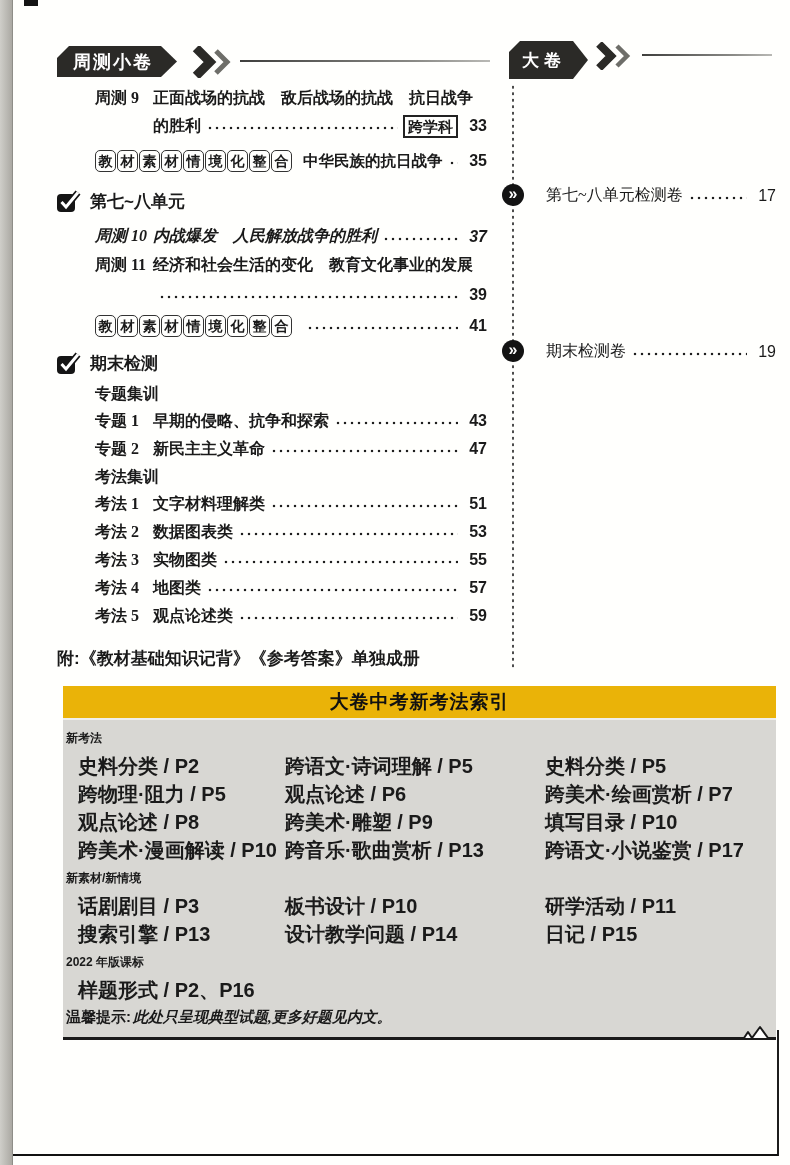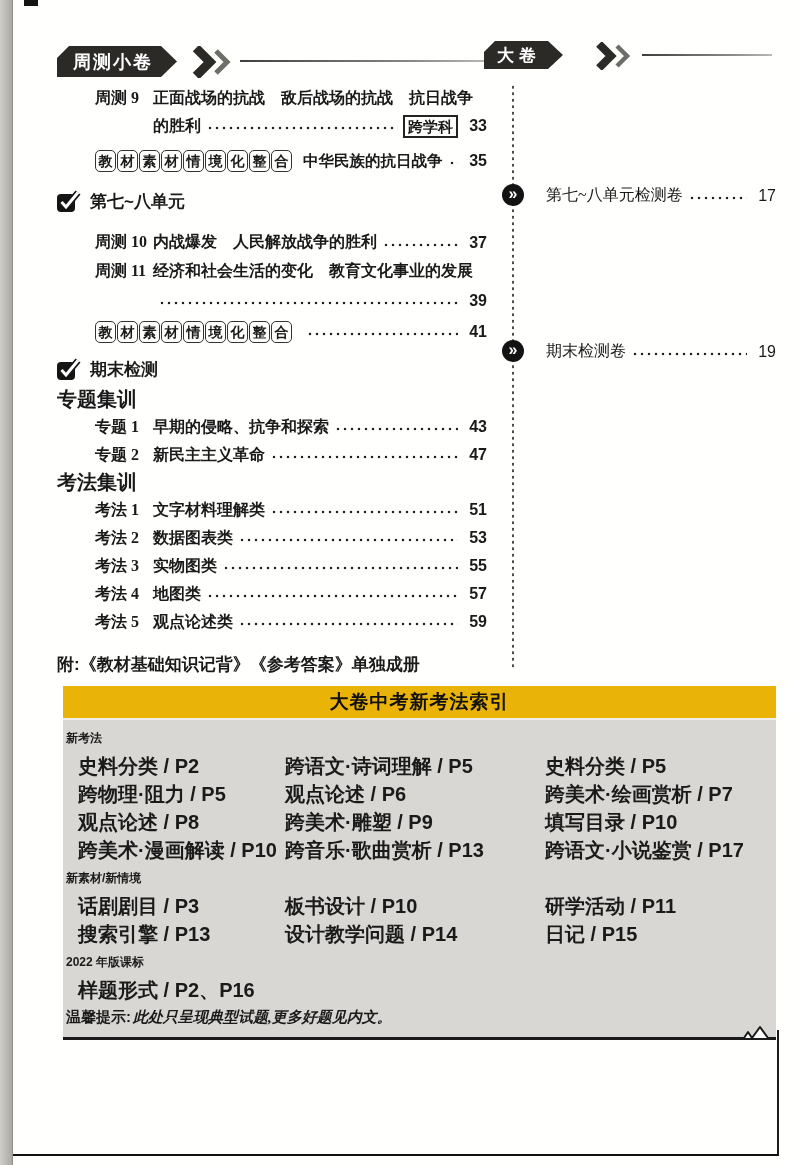--- a/index.html
+++ b/index.html
@@ -14,21 +14,21 @@
     background:linear-gradient(90deg,#cfcec9,#aba9a3); border-right:1px solid #8f8e88; }
   .corner-mark { position:absolute; left:24px; top:0; width:14px; height:6px; background:#141414; }
   .right-edge { position:absolute; left:777px; top:1030px; width:2px; height:126px; background:#1c1c1c; }
   .bottom-edge { position:absolute; left:13px; top:1154px; width:765px; height:2px; background:#111; }
 
   
   .banner { position:absolute; background:#2b2a27; color:#fff; font-weight:bold;
     display:flex; align-items:center; height:31px; }
   .banner-left { left:57px; top:46px; padding:0 24px 0 16px; font-size:18px; letter-spacing:2px;
     clip-path:polygon(12px 0, calc(100% - 16px) 0, 100% 50%, calc(100% - 16px) 100%, 0 100%, 0 12px); }
-  .banner-right { left:484px; top:41px; height:28px; padding:0 22px 0 13px; font-size:17px; letter-spacing:5px;
+  .banner-right { left:509px; top:41px; height:38px; padding:0 22px 0 13px; font-size:17px; letter-spacing:5px;
     clip-path:polygon(11px 0, calc(100% - 15px) 0, 100% 50%, calc(100% - 15px) 100%, 0 100%, 0 11px);font-family:Liberation Mono, monospace; }
   .chev { position:absolute; }
   .chev-left { left:192px; top:46px; }
   .chev-right { left:596px; top:42px; }
   .hline { position:absolute; height:2px; background:linear-gradient(90deg,#3f3f3d,#8a8a86 70%,#b9b9b5); }
   .hline-left { left:240px; top:60px; width:250px; }
   .hline-right { left:642px; top:54px; width:130px; }
 
   
   .toc-left { position:absolute; left:57px; top:84px; width:430px;
@@ -42,21 +42,21 @@
   .pg { flex:none; min-width:24px; text-align:right; font-family:"Liberation Sans", sans-serif; }
   .xtag { flex:none; border:2px solid #222; padding:0 3px; height:23px; line-height:20px;
     font-size:15px; margin-right:5px; white-space:nowrap; }
   .tagchar { display:inline-block; width:21px; height:22px; line-height:20px; text-align:center;
     border:1.5px solid #333; border-radius:5px; margin-right:1px; font-size:14px;
     font-family:"Liberation Sans", sans-serif; }
   .tagbox { flex:none; white-space:nowrap; }
   .tsection { display:flex; align-items:center; height:26px; margin-top:12px; font-size:17px;
     font-family:"Liberation Sans", sans-serif; }
   .check { flex:none; width:24px; height:22px; margin-right:9px; }
-  .tsub { height:27px; line-height:27px; font-size:20px;
+  .tsub { height:27px; line-height:27px; margin-left:38px; font-size:16px;
     font-family:"Liberation Sans", sans-serif; }
   .tnote { display:flex; align-items:center; height:28px; margin-top:14px; font-size:17px;
     font-family:"Liberation Sans", sans-serif; white-space:nowrap; }
 
   
   .vdots { position:absolute; left:511px; top:84px; width:4px; height:586px;
     background-image:radial-gradient(circle at 2px 3px, #4c4c4c 1.3px, transparent 1.5px);
     background-size:4px 6.5px; background-repeat:repeat-y; }
   .bullet { position:absolute; width:22px; height:22px; border-radius:50%; background:#131313;
     color:#fff; display:flex; align-items:center; justify-content:center; }
@@ -139,21 +139,21 @@
       <span class="check">
         <svg width="24" height="22" viewBox="0 0 24 22">
           <rect x="0" y="4" width="18" height="18" rx="4" fill="#151515"></rect>
           <path d="M4.5 12 L9 17 L21 2.5" stroke="#151515" stroke-width="6.5" fill="none"></path>
           <path d="M4.5 12 L9 17 L21 2.5" stroke="#ffffff" stroke-width="3" fill="none"></path>
         </svg>
       </span>
       <span>第七~八单元</span>
     </div>
 
-    <div class="trow" style="height:29px; margin-top:14px;">
+    <div class="trow" style="height:29px; margin-top:8px;font-style:italic;">
       <span class="lbl">周测 10</span>
       <span class="txt">内战爆发　人民解放战争的胜利</span>
       <span class="dots"></span>
       <span class="pg">37</span>
     </div>
 
     <div class="trow" style="height:29px;">
       <span class="lbl">周测 11</span>
       <span class="txt">经济和社会生活的变化　教育文化事业的发展</span>
     </div>

